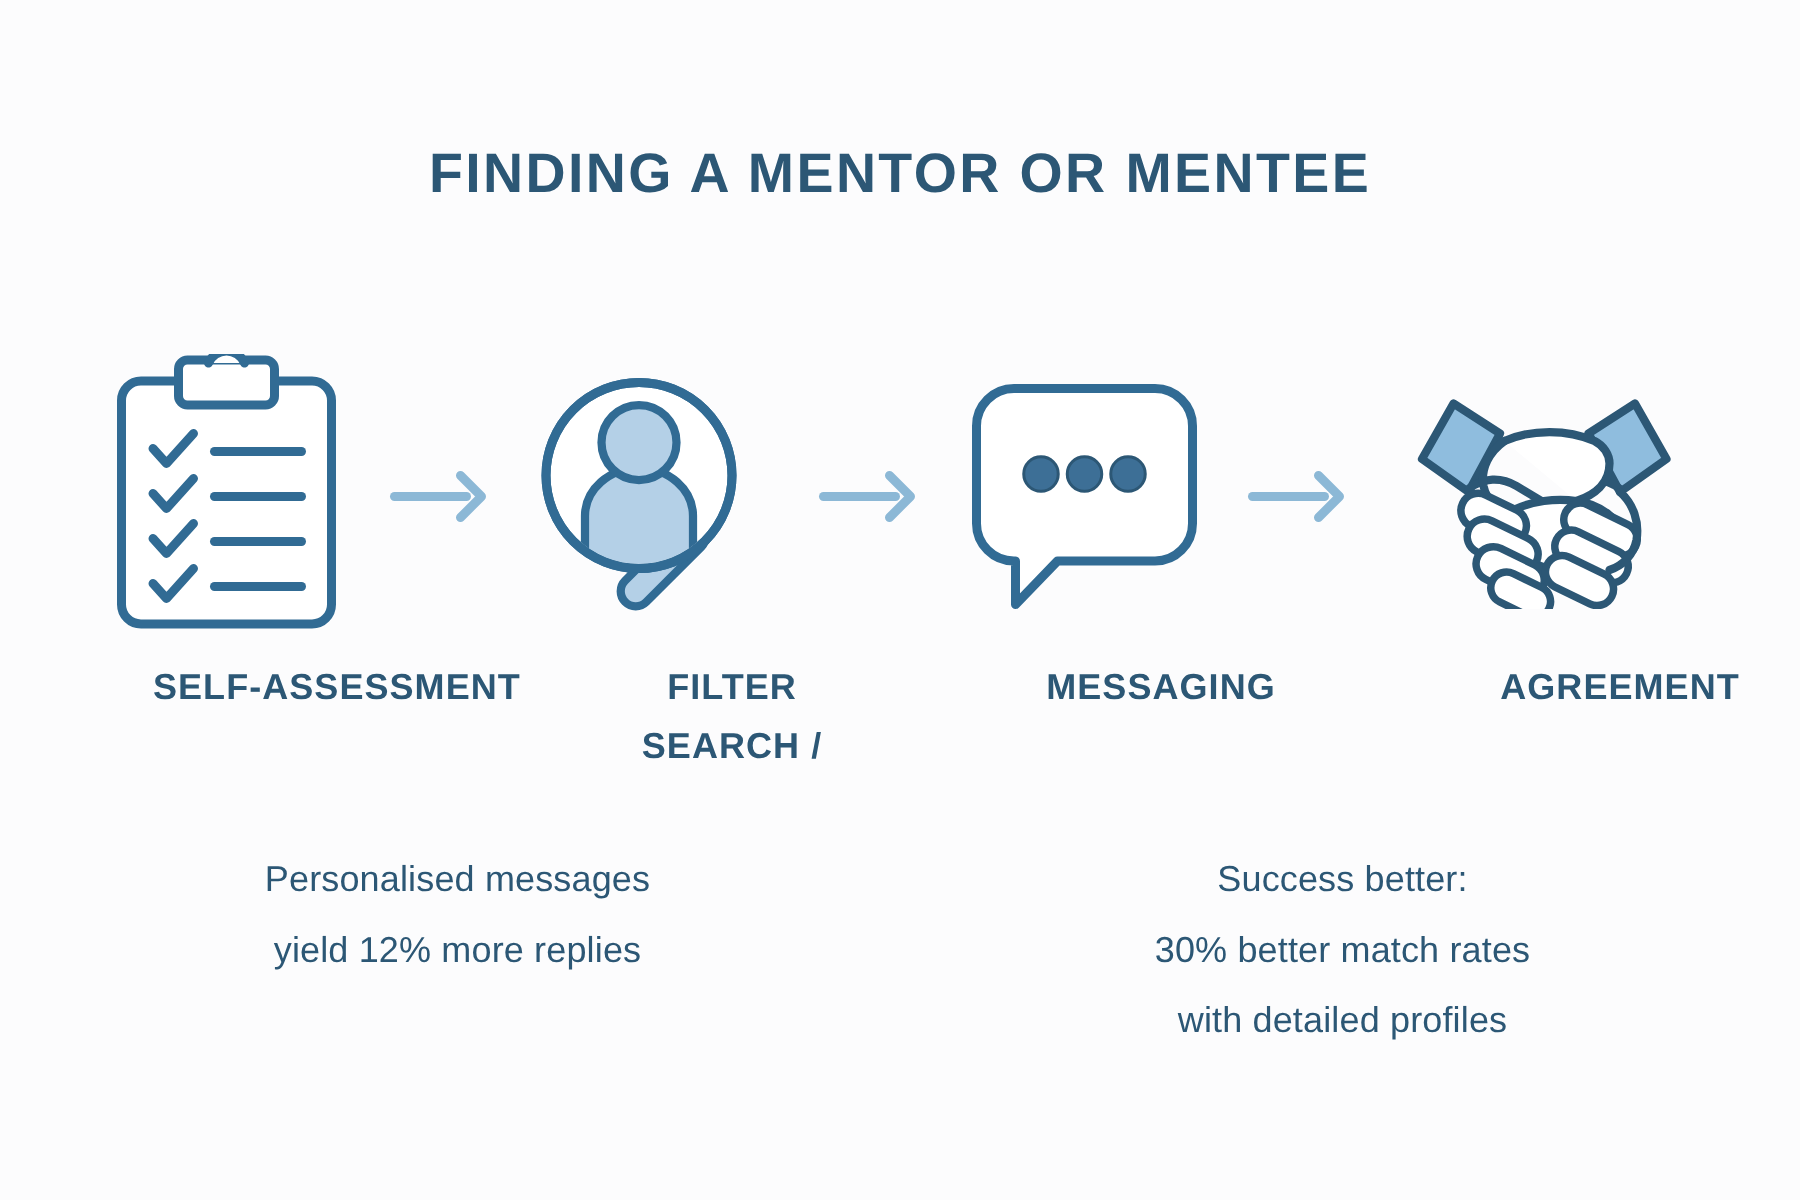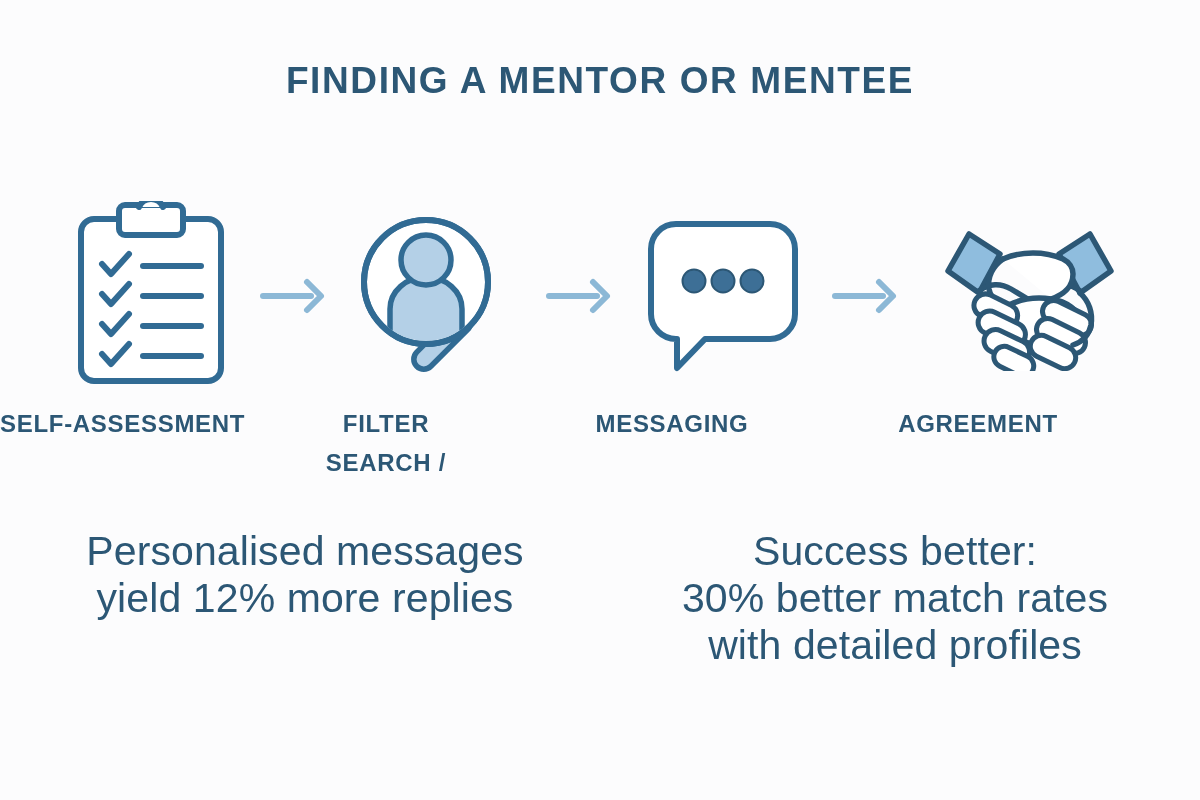--- a/index.html
+++ b/index.html
@@ -12,20 +12,21 @@
     background: #fcfcfd;
     font-family: "Liberation Sans", sans-serif;
     overflow: hidden;
     position: relative;
   }
 
   #infographic {
     position: relative;
     width: 1200px;
     height: 712px;
+    margin-top: 35px;
   }
 
   
   .title-block {
     position: absolute;
     top: 58px;
     left: 0;
     width: 1200px;
     text-align: center;
   }
@@ -71,21 +72,21 @@
 
   
   .labels-row {
     position: absolute;
     top: 404px;
     left: 0;
     width: 1200px;
     display: flex;
     flex-direction: row;
     align-items: flex-start;
-    justify-content: flex-start;
+    justify-content: flex-end;
   }
   .label-cell {
     text-align: center;
     font-size: 24px;
     font-weight: bold;
     letter-spacing: 0.7px;
     color: #2c5775;
     line-height: 39px;
   }
   .label-cell.clipboard { width: 200px; }
@@ -100,21 +101,21 @@
     position: absolute;
     top: 528px;
     left: 0;
     width: 1200px;
     display: flex;
     flex-direction: row;
     justify-content: center;
   }
   .stat-block {
     text-align: center;
-    font-size: 41px;
+    font-size: 24px;
     font-weight: normal;
     color: #2c5775;
     line-height: 47px;
     letter-spacing: 0.1px;
   }
   .stat-block.left  { width: 470px; margin-right: 90px; padding-right: 30px;}
   .stat-block.right { width: 470px; }
   .stat-line { display: block; white-space: nowrap; }
 
   svg { display: block; }

